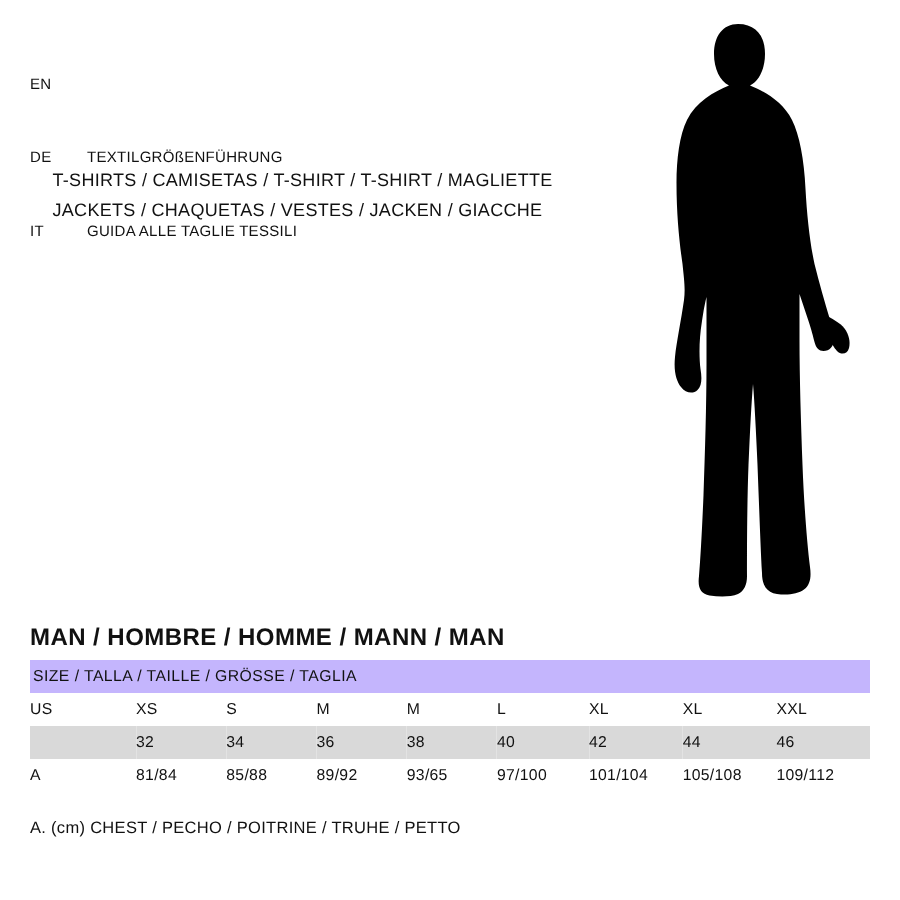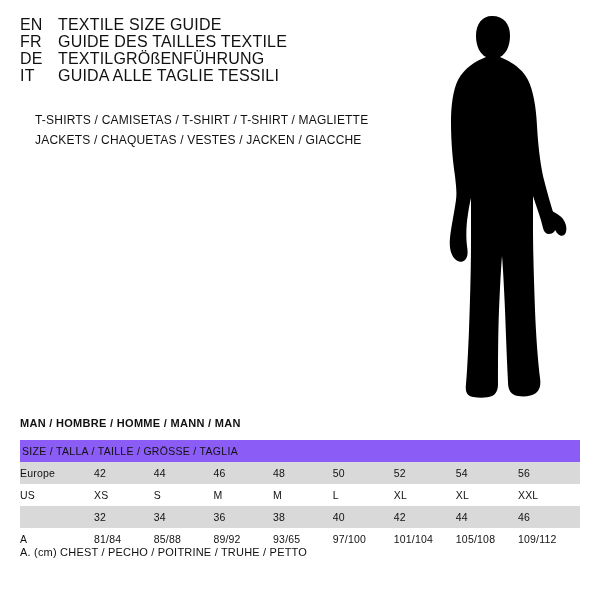--- a/index.html
+++ b/index.html
@@ -24,24 +24,25 @@
   
   .lang-block {
     position: absolute;
     left: 20px;
     top: 16px;
     width: 360px;
   }
   .lang-row {
     display: flex;
     align-items: baseline;
-    font-size: 16px;
+    font-size: 10px;
     line-height: 17px;
     letter-spacing: 0.2px;
     color: #111;
+    margin-top: 32px;
   }
   .lang-code {
     width: 38px;
     flex: 0 0 38px;
   }
   .lang-text {
     flex: 1 1 auto;
     white-space: nowrap;
   }
 
@@ -72,42 +73,42 @@
     position: absolute;
     left: 20px;
     top: 0;
   }
 
   
   .table-title {
     position: absolute;
     left: 20px;
     top: 417px;
-    font-size: 11px;
+    font-size: 16px;
     font-weight: bold;
     letter-spacing: 0.3px;
     color: #111;
   }
   table.size-table {
     position: absolute;
     left: 20px;
     top: 440px;
     width: 560px;
     border-collapse: collapse;
     font-size: 10.5px;
     color: #111;
   }
   table.size-table td {
     padding: 3px 0 3px 0;
     height: 16px;
     vertical-align: middle;
     letter-spacing: 0.2px;
   }
   tr.header-row {
-    background: #8b5cf6;
+    background: #c4b5fd;
     margin-left: 47px;
   }
   tr.header-row td {
     font-weight: normal;
     letter-spacing: 0.3px;
     padding-left: 2px;
   }
   tr.shade td {
     background: #d9d9d9;
   }
@@ -132,25 +133,20 @@
   }
 </style>
 </head>
 <body>
 
 <div class="page">
 
   <div class="lang-block">
     <div class="lang-row">
       <span class="lang-code">EN</span>
-      <span class="lang-text">TEXTILE SIZE GUIDE</span>
-    </div>
-    <div class="lang-row">
-      <span class="lang-code">FR</span>
-      <span class="lang-text">GUIDE DES TAILLES TEXTILE</span>
     </div>
     <div class="lang-row">
       <span class="lang-code">DE</span>
       <span class="lang-text">TEXTILGRÖßENFÜHRUNG</span>
     </div>
     <div class="lang-row">
       <span class="lang-code">IT</span>
       <span class="lang-text">GUIDA ALLE TAGLIE TESSILI</span>
     </div>
   </div>
@@ -216,31 +212,20 @@
 
   </div>
 
   <div class="table-title">MAN / HOMBRE / HOMME / MANN / MAN</div>
 
   <table class="size-table">
     <tbody>
       <tr class="header-row">
         <td class="col-label" colspan="9">SIZE / TALLA / TAILLE / GRÖSSE / TAGLIA</td>
       </tr>
-      <tr class="shade">
-        <td class="col-label">Europe</td>
-        <td class="col-val">42</td>
-        <td class="col-val">44</td>
-        <td class="col-val">46</td>
-        <td class="col-val">48</td>
-        <td class="col-val">50</td>
-        <td class="col-val">52</td>
-        <td class="col-val">54</td>
-        <td class="col-val">56</td>
-      </tr>
       <tr class="plain">
         <td class="col-label">US</td>
         <td class="col-val">XS</td>
         <td class="col-val">S</td>
         <td class="col-val">M</td>
         <td class="col-val">M</td>
         <td class="col-val">L</td>
         <td class="col-val">XL</td>
         <td class="col-val">XL</td>
         <td class="col-val">XXL</td>

